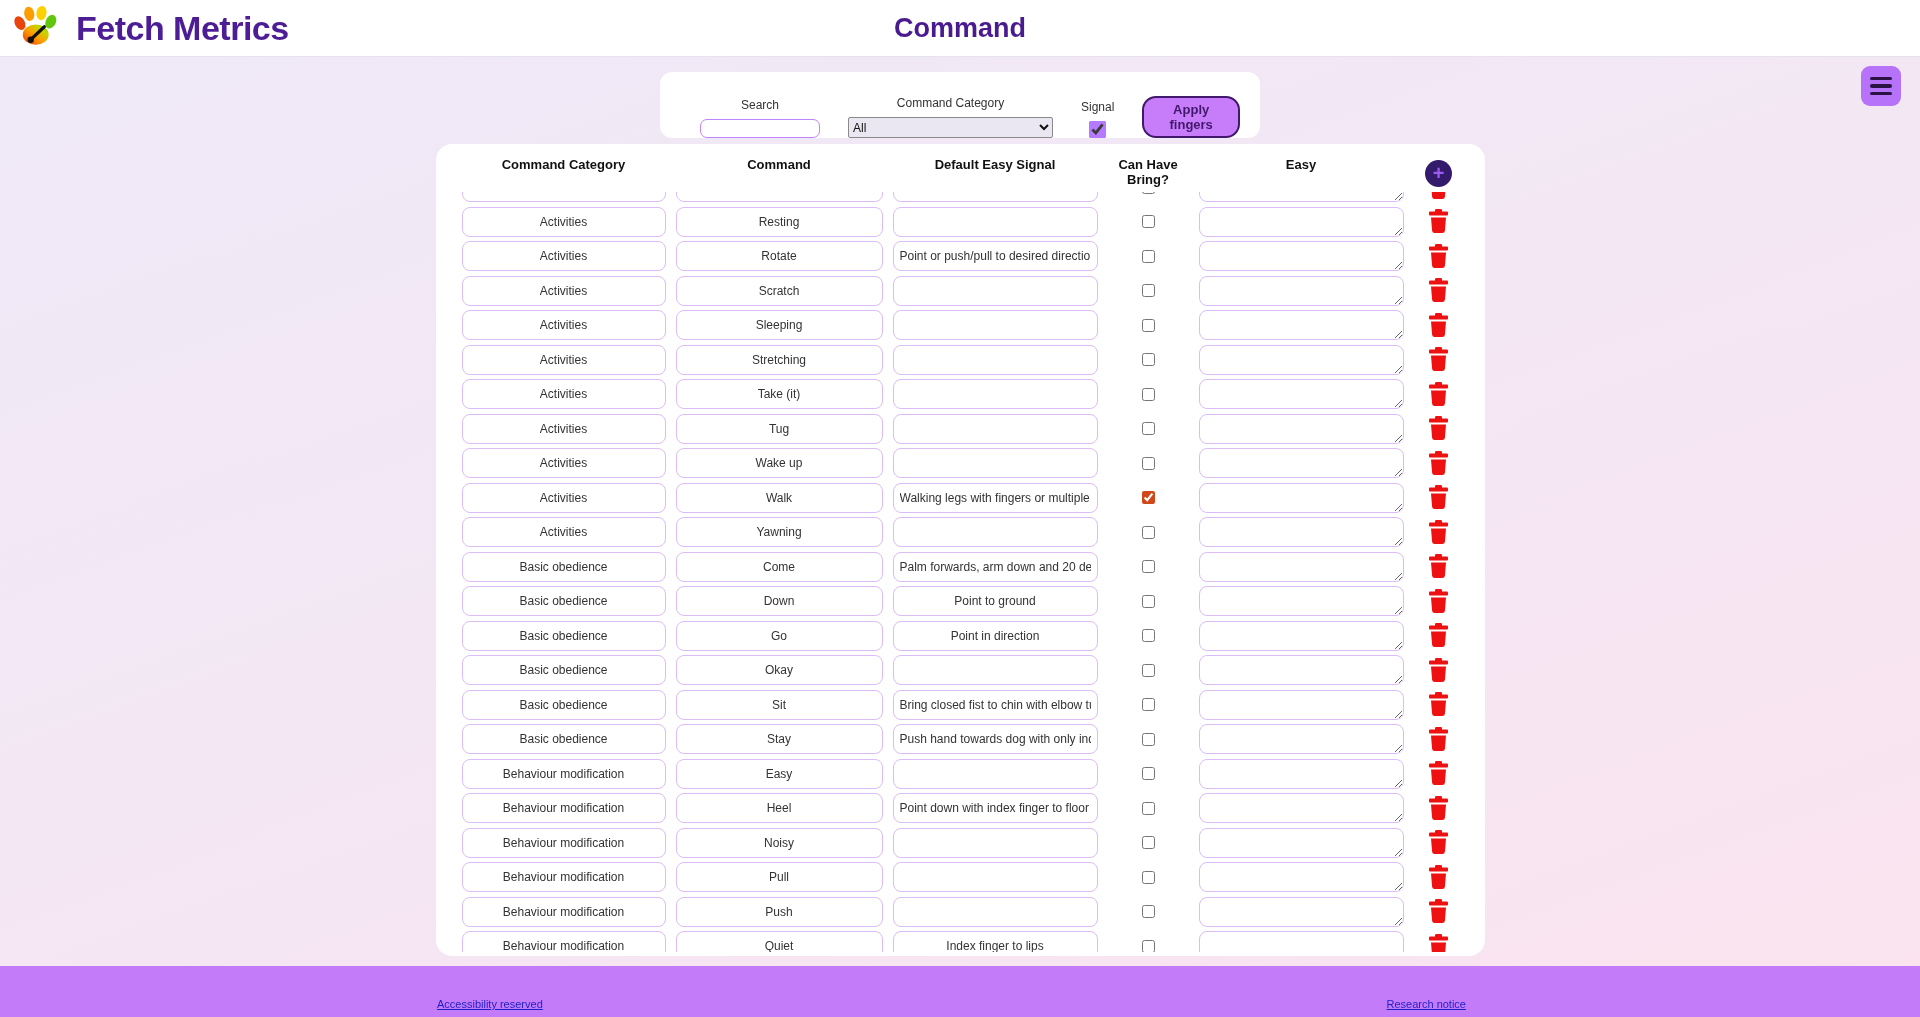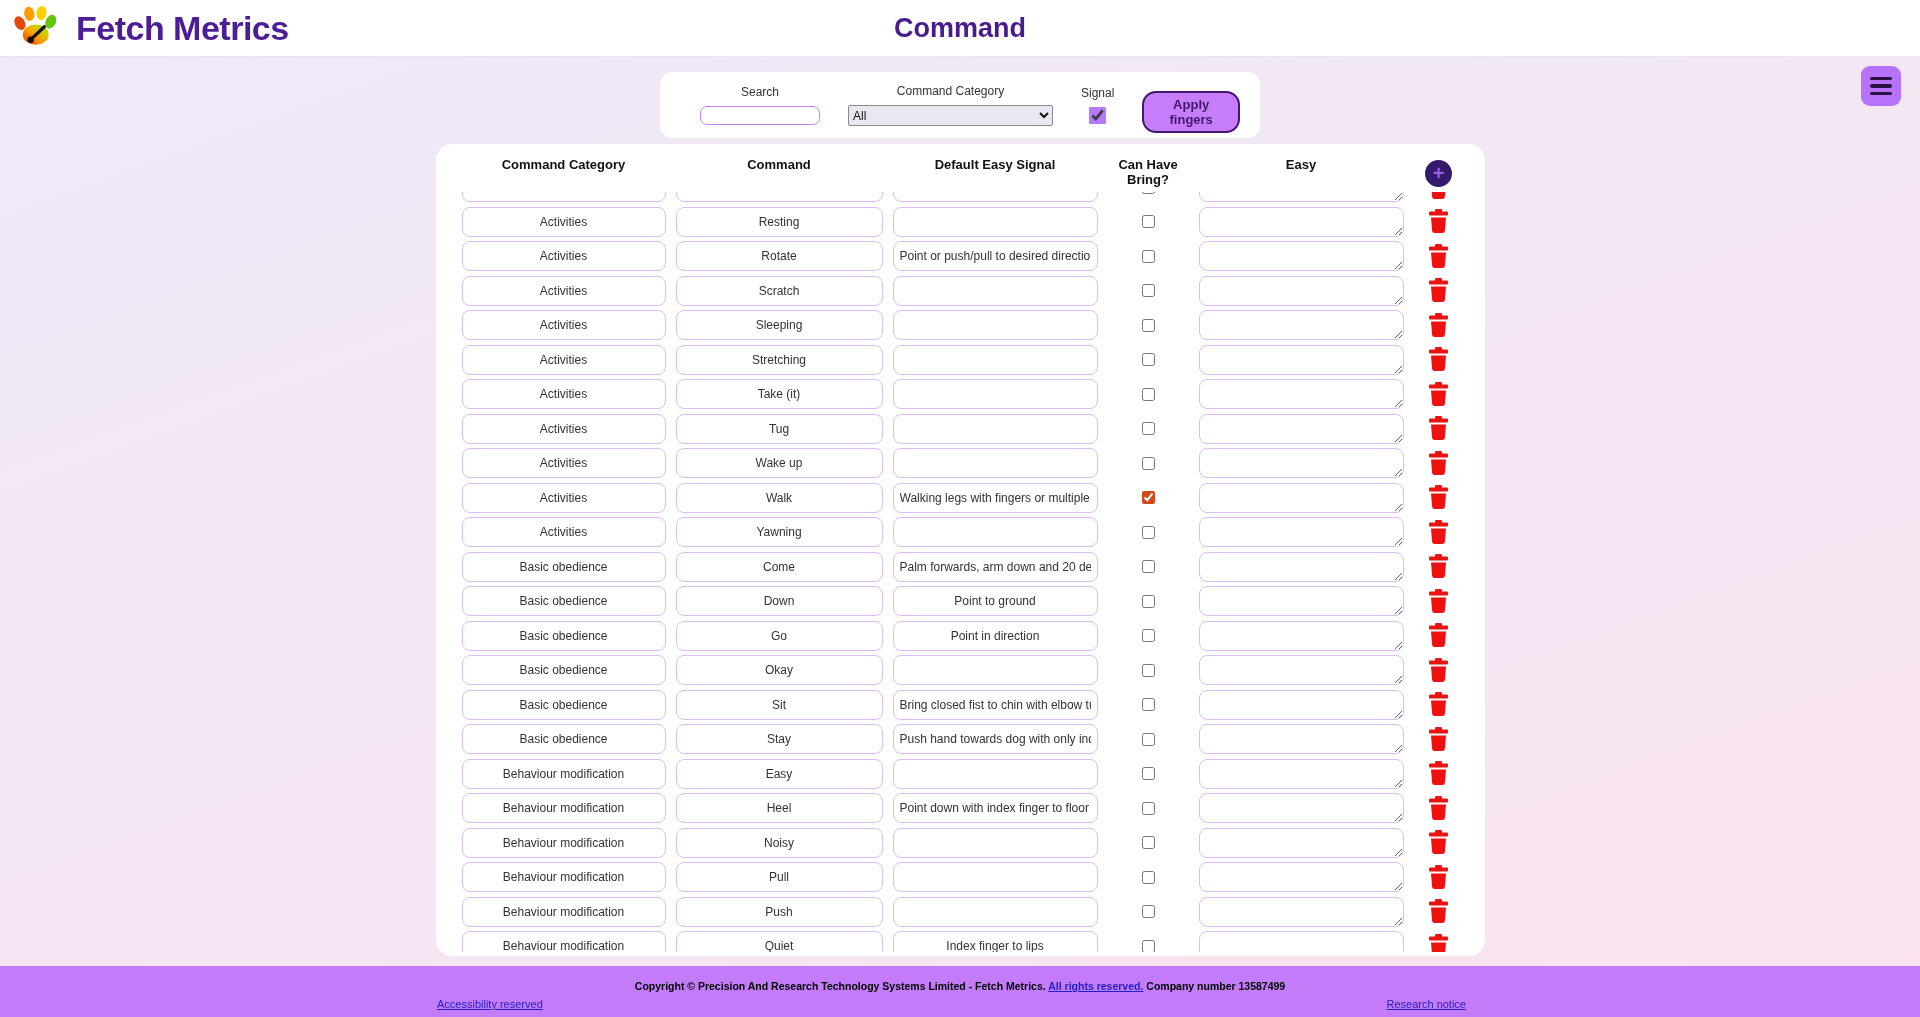--- a/index.html
+++ b/index.html
@@ -28,21 +28,21 @@
     position: absolute; top: 66px; right: 19px; width: 40px; height: 40px;
     background: #b672f8; border: none; border-radius: 9px; cursor: pointer;
     display: flex; flex-direction: column; justify-content: center; align-items: center; gap: 4px;
     z-index: 10;
   }
   .menu-btn .bar { width: 22px; height: 3.5px; background: #2a1245; border-radius: 2px; }
 
   
   .filter-card {
     width: 600px; height: 66px; margin: 15px auto 0 auto; background: #ffffff;
-    border-radius: 12px; display: flex; align-items: center;
+    border-radius: 12px; display: flex; align-items: flex-end;
     padding: 0 20px 0 40px; gap: 28px;
   }
   .fgroup { display: flex; flex-direction: column; align-items: center; gap: 7px; }
   .fgroup label { font-size: 12px; color: #333; }
   .search-input {
     width: 120px; height: 19px; border: 1px solid #c084fc; border-radius: 7px;
     outline: none; font-size: 11px; padding: 0 6px;
   }
   .cat-select {
     width: 205px; height: 21px; background: #eae6f2; border: 1px solid #8a8a8a;
@@ -551,20 +551,15 @@
             <rect x="7" y="0" width="7" height="4" rx="1.2" fill="#ee1111"></rect>
             <rect x="1" y="2.6" width="19" height="4" rx="1" fill="#ee1111"></rect>
             <path d="M3 8.6 h15 l-1.1 13.2 a2.6 2.6 0 0 1 -2.6 2.3 h-7.6 a2.6 2.6 0 0 1 -2.6 -2.3 Z" fill="#ee1111"></path>
           </svg>
         </button>
     </div>
   </div>
 </div>
 
 <div class="footer">
-  <div class="copy">
-    <span>Copyright © Precision And Research Technology Systems Limited - Fetch Metrics.</span>
-    <a href="#">All rights reserved.</a>
-    <span>Company number 13587499</span>
-  </div>
   <a href="#" class="foot-link-left">Accessibility reserved</a>
   <a href="#" class="foot-link-right">Research notice</a>
 </div>
 
 </body></html>

